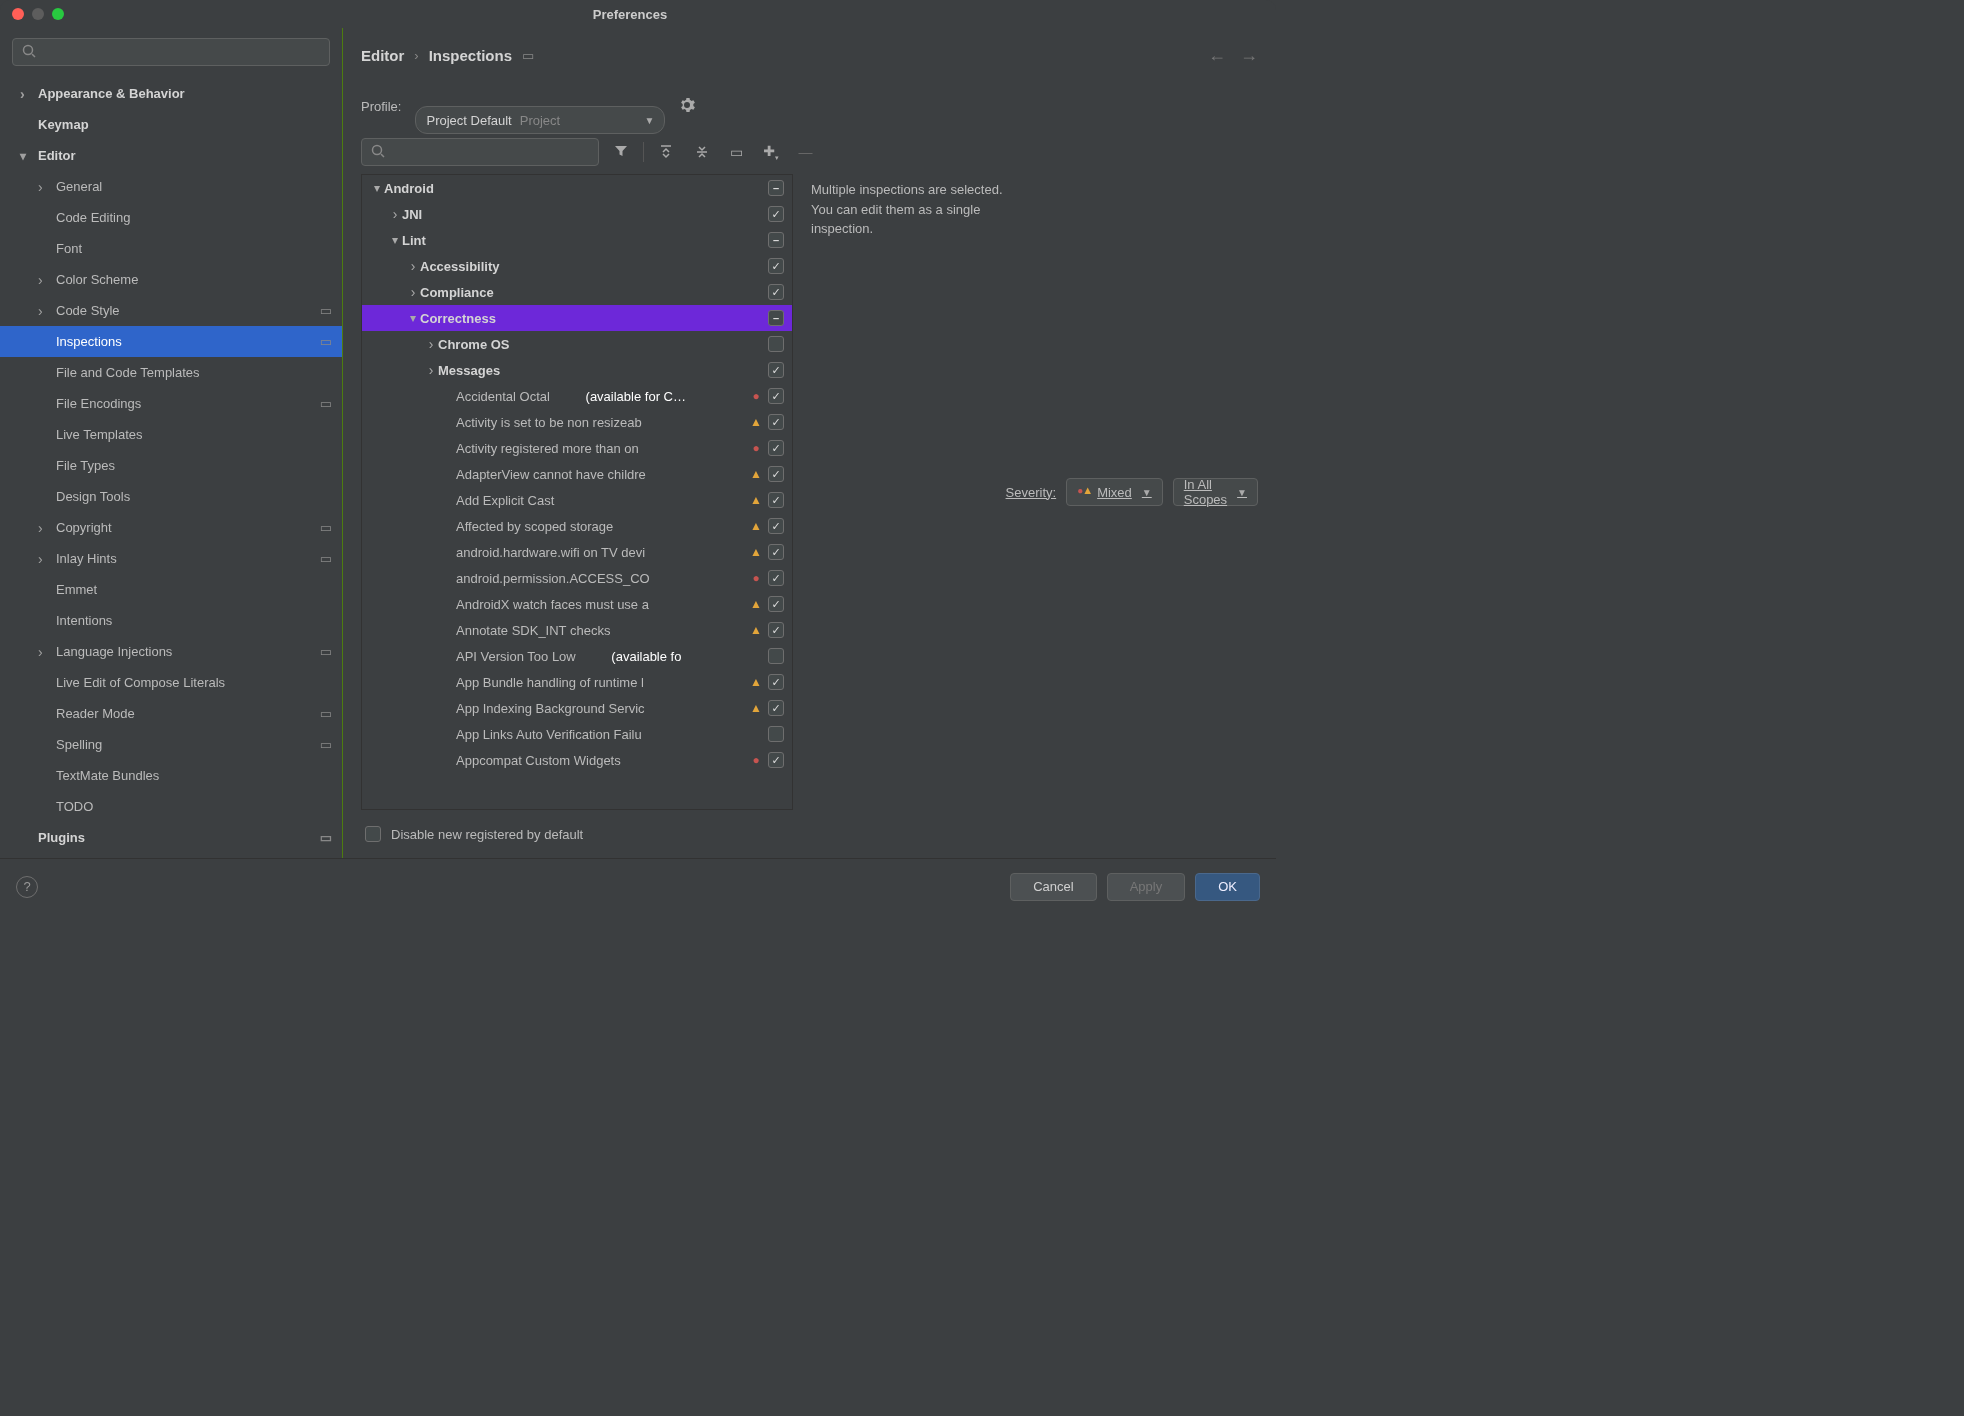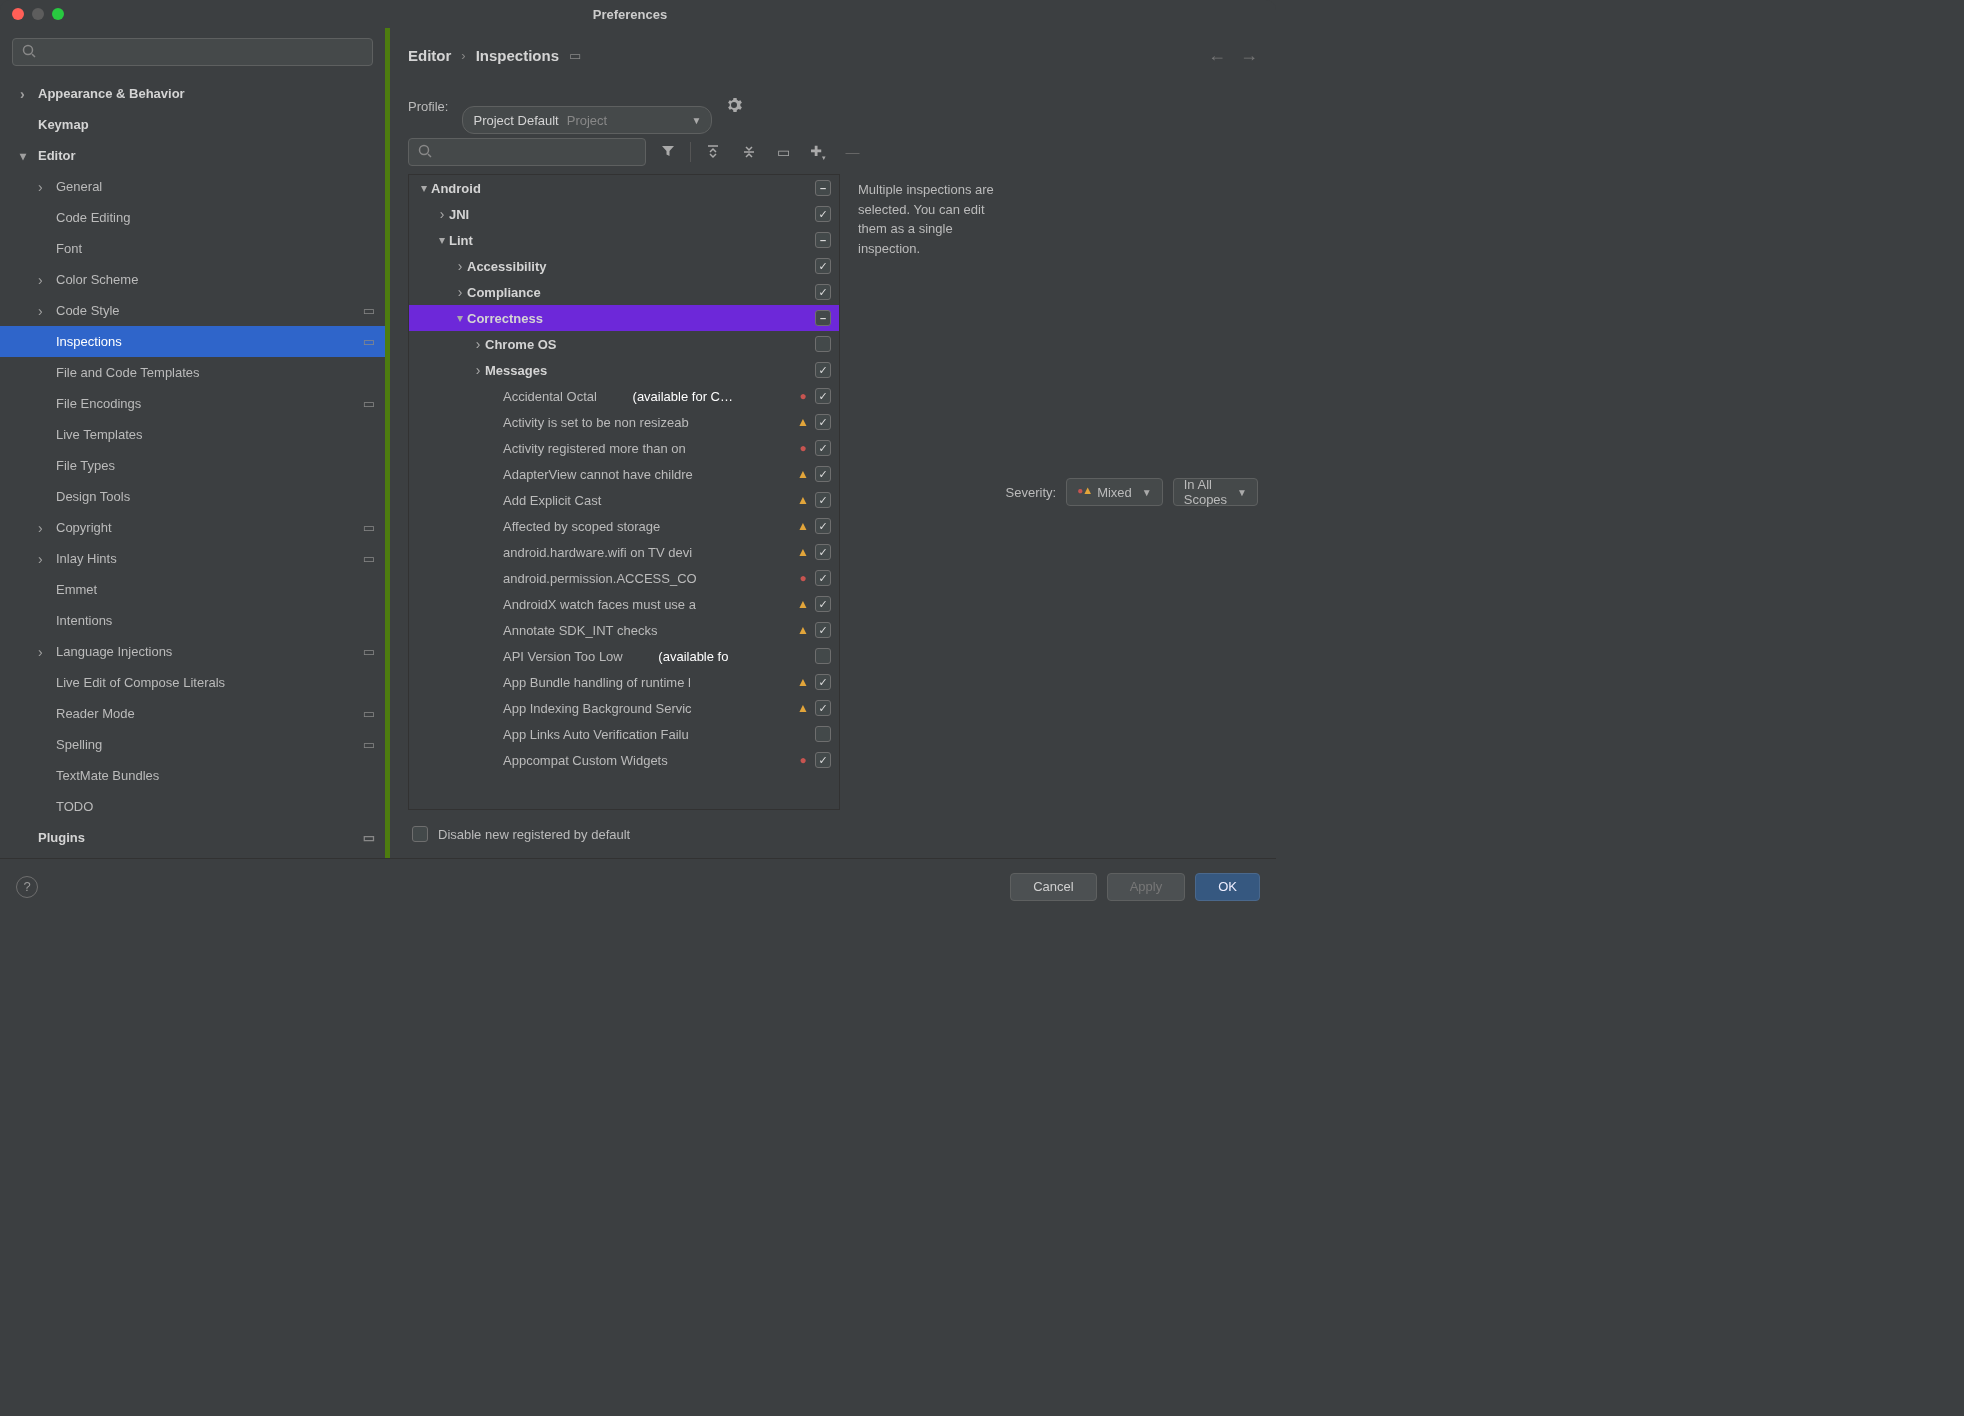--- a/index.html
+++ b/index.html
@@ -25,21 +25,21 @@
 .traffic-light { width: 12px; height: 12px; border-radius: 50%; }
 .tl-close { background: #ff5f57; }
 .tl-min { background: #5d5d5d; }
 .tl-max { background: #28c940; }
 .window-title {
   position: absolute; left: 0; right: 16px; text-align: center;
   font-weight: 600; color: #cccccc; font-size: 13px;
 }
 .main-area { display: flex; height: 830px; }
 .sidebar {
-  width: 390px; border-right: 5px solid #4d7c0f; display: flex; flex-direction: column;
+  width: 343px; border-right: 1px solid #4d7c0f; display: flex; flex-direction: column;
 }
 .search-box {
   margin: 10px 12px 8px 12px; height: 28px; background: #45494a;
   border: 1px solid #5e6060; border-radius: 4px; display: flex; align-items: center;
   padding: 0 8px;
 }
 .search-icon { color: #888; font-size: 13px; }
 .tree { flex: 1; overflow: auto; padding: 4px 0; }
 .tree-item {
   display: flex; align-items: center; height: 31px; padding: 0 10px 0 20px;
@@ -102,21 +102,21 @@
   background: #43494a; display: flex; align-items: center; justify-content: center;
   font-size: 11px; color: #ddd; margin-left: 4px;
 }
 .chk.checked::before { content: "✓"; }
 .chk.mixed::before { content: "–"; font-weight: 700; }
 .pad0 { padding-left: 8px; } .pad1 { padding-left: 26px; }
 .pad2 { padding-left: 44px; } .pad3 { padding-left: 62px; }
 .pad4 { padding-left: 80px; }
 .detail-pane { flex: 1; display: flex; flex-direction: row; }
 .detail-text { color: #bbbbbb; line-height: 1.5; padding-top: 6px; }
-.severity-row { display: flex; align-items: center; gap: 10px; margin-top: auto; margin-bottom: auto;}
+.severity-row { display: flex; align-items: center; gap: 10px; margin-top: auto; margin-bottom: auto; text-decoration: underline;}
 .chip {
   background: #45494a; border: 1px solid #5e6060; border-radius: 4px;
   height: 28px; display: flex; align-items: center; padding: 0 10px; gap: 6px;
 }
 .chip .caret { color: #aaa; font-size: 10px; margin-left: 4px; }
 .disable-row { display: flex; align-items: center; gap: 10px; height: 48px; }
 .footer {
   height: 56px; border-top: 1px solid #323232;
   display: flex; align-items: center; padding: 0 16px; gap: 10px;
 }

